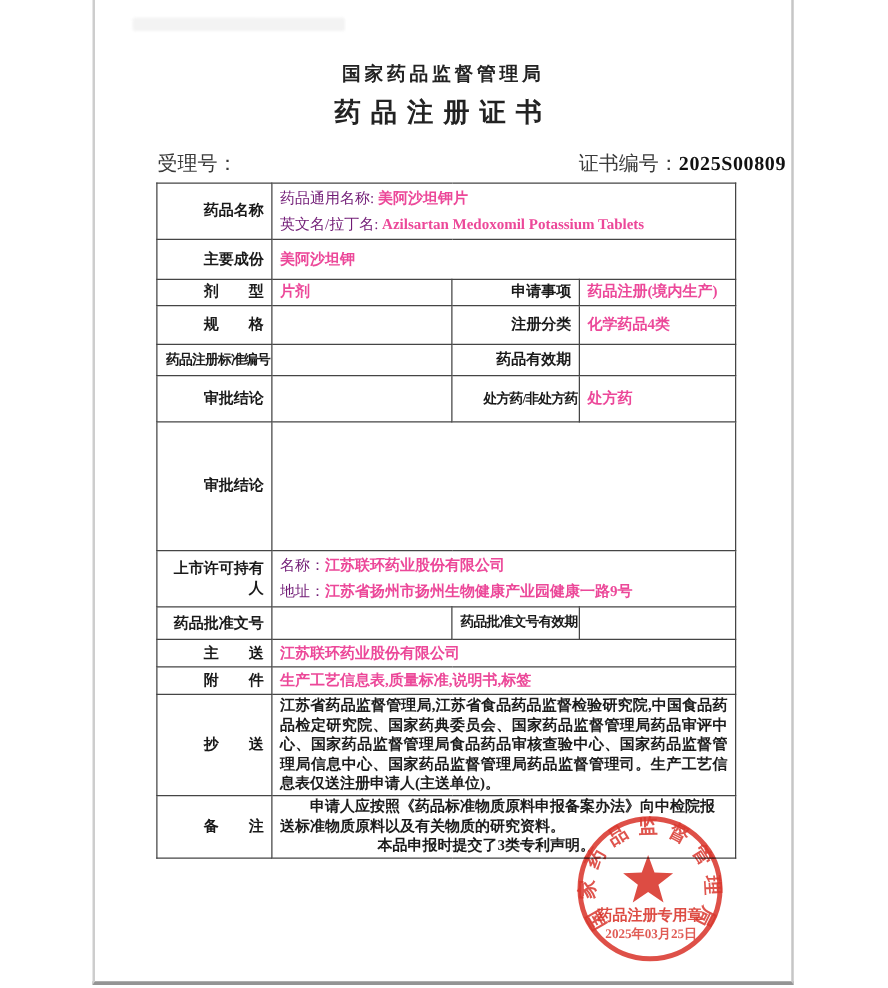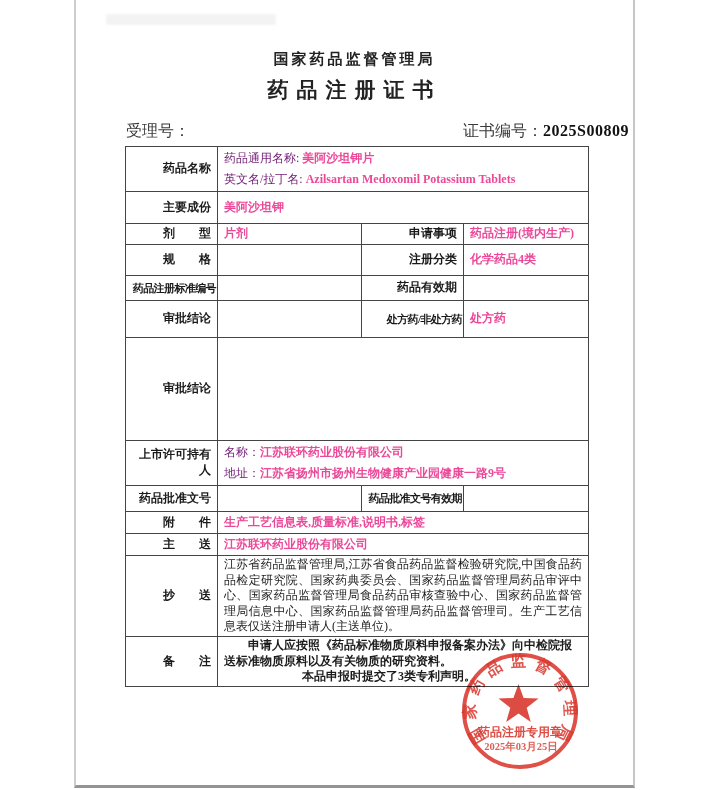--- a/index.html
+++ b/index.html
@@ -20,21 +20,21 @@
   .meta-cert b{color:#111;letter-spacing:.5px;margin-top:48px;}
   table.cert{position:absolute;left:125px;top:146px;width:463px;border-collapse:collapse;
         table-layout:fixed;}
   table.cert td{border:1px solid #454545;vertical-align:middle;padding:1px 6px;
         font-size:12px;line-height:1.3;overflow:hidden;}
   td.lbl{text-align:right;font-weight:bold;padding:1px 2px;color:#1a1a1a;}
   td.lbl.tight{font-size:11px;letter-spacing:-0.6px;padding:1px 1px;}
   .sub{color:#701a75;font-weight:normal;}
   .bv{font-weight:bold;color:#ec4899;}
   .two-line div{line-height:1.75;white-space:nowrap;}
-  td.small-par{font-size:11px;font-weight:normal;line-height:1.28;padding:2px 5px;text-align:justify;margin-left:36px;}
+  td.small-par{font-size:11px;font-weight:bold;line-height:1.28;padding:2px 5px;text-align:justify;margin-left:36px;}
   td.remark-par{font-size:11px;font-weight:bold;line-height:1.3;padding:2px 5px;}
   td.remark-par p{margin:0;text-indent:2em;}
   td.remark-par p.p2{text-indent:6.5em;}
   .seal{position:absolute;left:453px;top:644px;width:134px;height:134px;
         mix-blend-mode:multiply;opacity:.93;}
   .footer{position:absolute;left:74px;top:761px;width:561px;text-align:center;
         color:#a8a8a8;font-size:11px;letter-spacing:1.2px;white-space:nowrap;}
   .footer .mono{font-family:"Liberation Mono", monospace;font-size:10.5px;letter-spacing:0;}
   .footer span{margin:0 7px;}
 </style>
@@ -118,27 +118,27 @@
 
 
     <tr style="height:26px">
       <td class="lbl">药品批准文号</td>
       <td class="bv"></td>
       <td class="lbl tight">药品批准文号有效期</td>
       <td class="bv"></td>
     </tr>
 
     <tr style="height:22px">
-      <td class="lbl">附　　件</td>
-      <td colspan="3" class="bv">生产工艺信息表,质量标准,说明书,标签</td>
+      <td class="lbl">主　　送</td>
+      <td colspan="3" class="bv">江苏联环药业股份有限公司</td>
     </tr>
 
     <tr style="height:22px">
-      <td class="lbl">主　　送</td>
-      <td colspan="3" class="bv">江苏联环药业股份有限公司</td>
+      <td class="lbl">附　　件</td>
+      <td colspan="3" class="bv">生产工艺信息表,质量标准,说明书,标签</td>
     </tr>
 
     <tr style="height:54px">
       <td class="lbl">抄　　送</td>
       <td colspan="3" class="small-par">江苏省药品监督管理局,江苏省食品药品监督检验研究院,中国食品药品检定研究院、国家药典委员会、国家药品监督管理局药品审评中心、国家药品监督管理局食品药品审核查验中心、国家药品监督管理局信息中心、国家药品监督管理局药品监督管理司。生产工艺信息表仅送注册申请人(主送单位)。</td>
     </tr>
 
     <tr style="height:41px">
       <td class="lbl">备　　注</td>
       <td colspan="3" class="remark-par">

